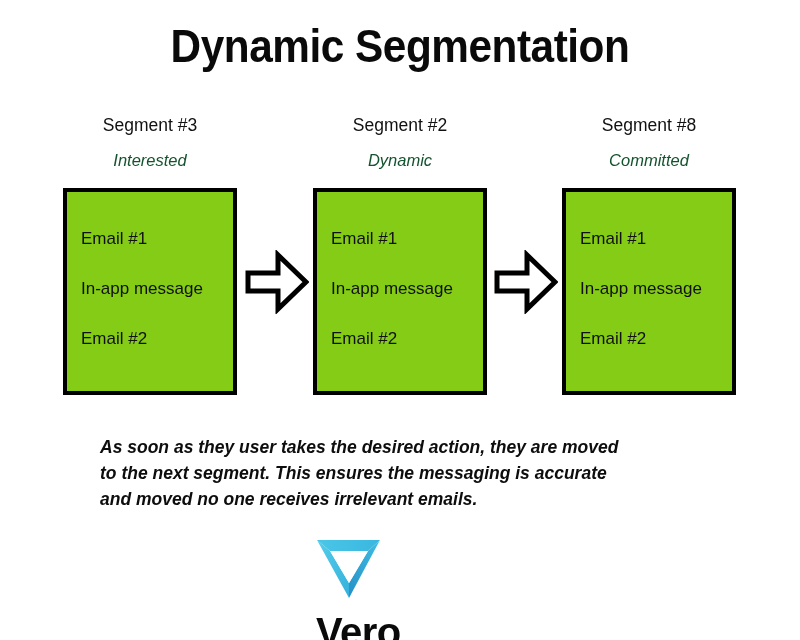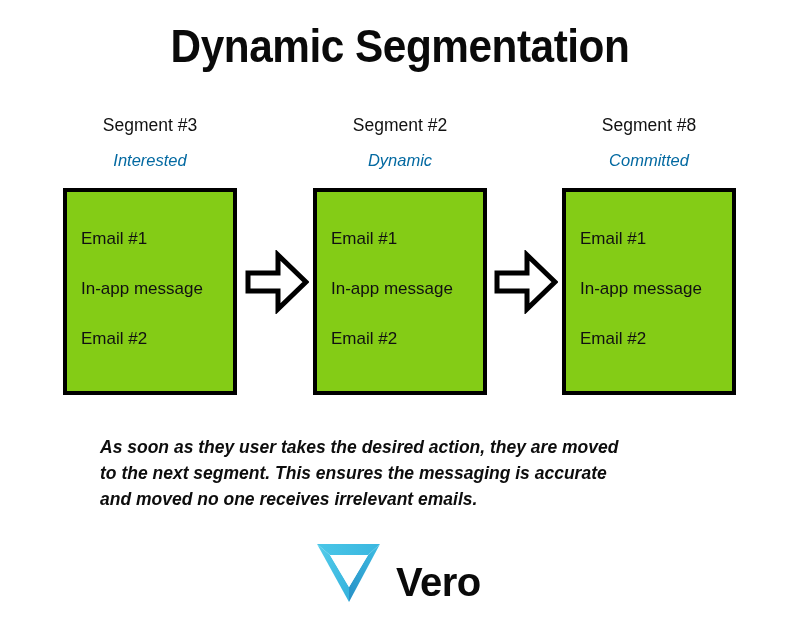--- a/index.html
+++ b/index.html
@@ -50,21 +50,21 @@
     line-height: 22px;
     font-weight: normal;
     color: #111111;
   }
   .segment-subtitle {
     text-align: center;
     font-size: 16.5px;
     line-height: 21px;
     font-style: italic;
     margin-top: 14px;
-    color: #0369a1;
+    color: #14532d;
   }
 
   .segment-box {
     position: absolute;
     top: 74px;
     left: 0;
     width: 174px;
     height: 207px;
     box-sizing: border-box;
     border: 4px solid #000000;
@@ -109,22 +109,23 @@
   #caption div { white-space: nowrap; }
 
   
   #logo {
     position: absolute;
     left: 316px;
     top: 538px;
     width: 180px;
     height: 66px;
     display: flex;
-    align-items: flex-end;
+    align-items: flex-start;
     gap: 14px;
+    flex-direction: column;
   }
   #logo-mark {
     width: 66px;
     height: 62px;
     flex: 0 0 auto;
   }
   #logo-wordmark {
     font-size: 40px;
     font-weight: bold;
     line-height: 40px;

